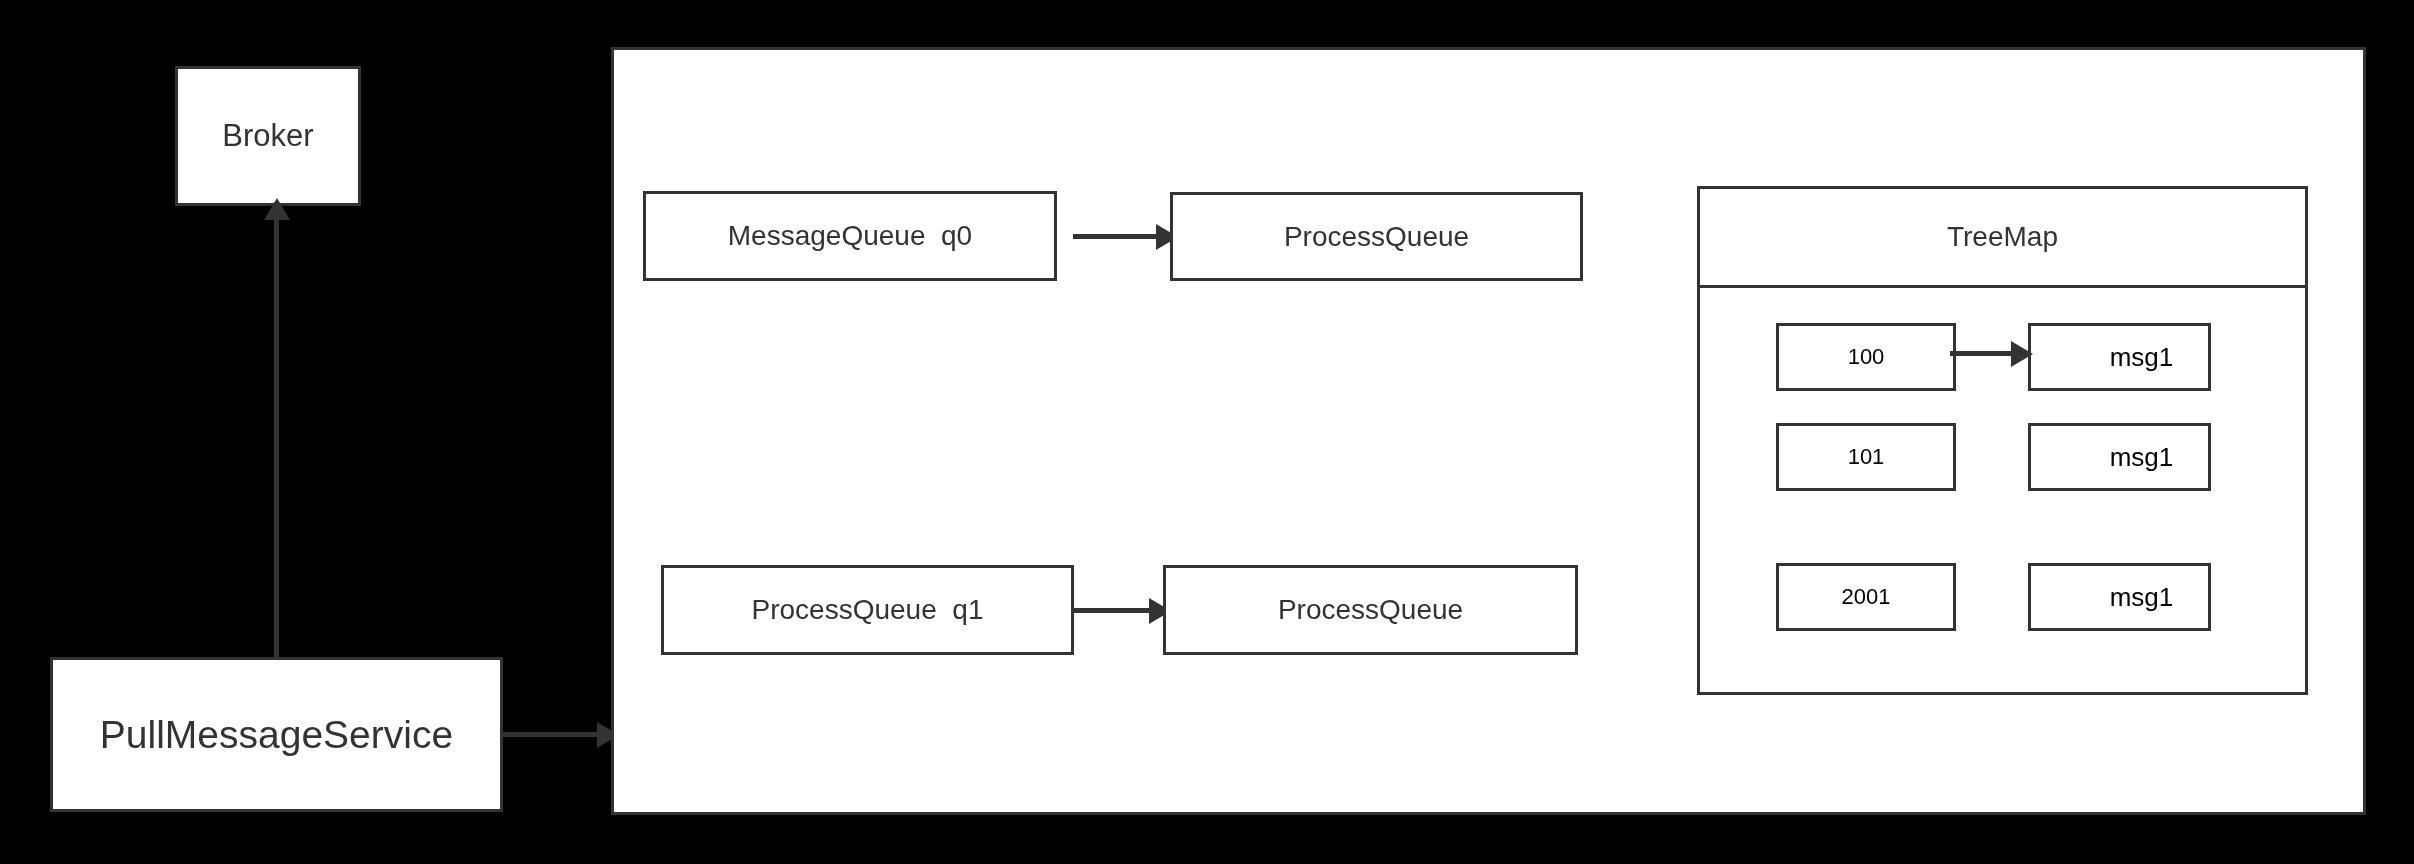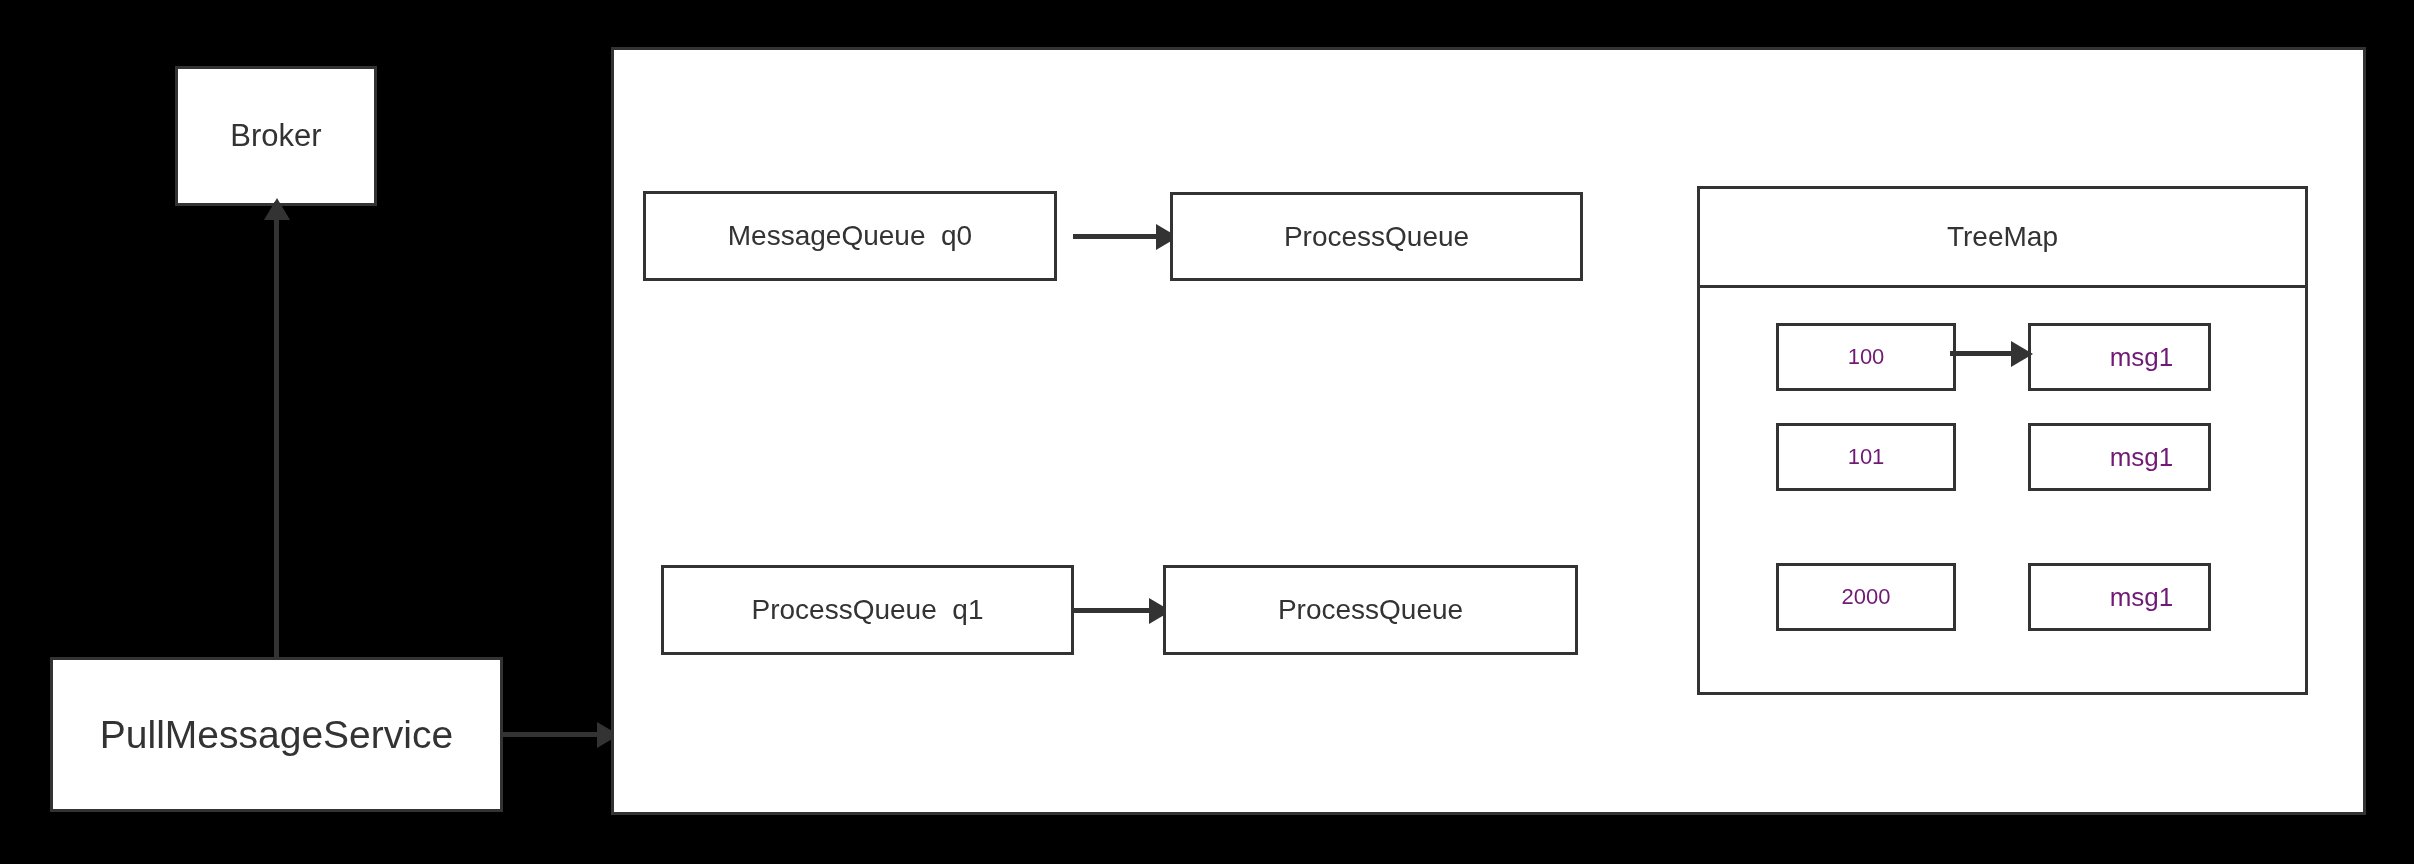--- a/index.html
+++ b/index.html
@@ -32,21 +32,21 @@
   .panel {
     position: absolute;
     box-sizing: border-box;
     background: #ffffff;
     border: 3px solid #333333;
   }
 
   
   #broker-node {
     left: 175px;  top: 66px;
-    width: 202px; height: 140px;
+    width: 186px; height: 140px;
     font-size: 31px;
   }
   #pull-message-service-node {
     left: 50px;  top: 657px;
     width: 453px; height: 155px;
     font-size: 39px;
   }
 
   
   #consumer-panel {
@@ -94,21 +94,21 @@
     font-size: 28px;
   }
   .tm-key, .tm-val {
     position: absolute;
     box-sizing: border-box;
     background: #ffffff;
     border: 3px solid #333333;
     display: flex;
     align-items: center;
     justify-content: center;
-    color: #701a75;
+    color: #000000;
     font-size: 22px;
   }
   .tm-key { left: 76px;  width: 180px; height: 68px; }
   .tm-val { left: 328px; width: 183px; height: 68px; font-size: 26px; padding-left: 44px; }
   .tm-row-0 { top: 134px; }
   .tm-row-1 { top: 234px; }
   .tm-row-2 { top: 374px; }
 
   
   .arrow-h {
@@ -193,17 +193,17 @@
 <div class="panel" id="treemap-box">
 
   <div id="treemap-title">TreeMap</div>
 
   <div class="tm-key tm-row-0">100</div>
   <div class="tm-val tm-row-0">msg1</div>
 
   <div class="tm-key tm-row-1">101</div>
   <div class="tm-val tm-row-1">msg1</div>
 
-  <div class="tm-key tm-row-2">2000</div>
+  <div class="tm-key tm-row-2">2001</div>
   <div class="tm-val tm-row-2">msg1</div>
 </div>
 
 <div class="arrow-h" id="arrow-key-to-val"></div>
 
 </body></html>

